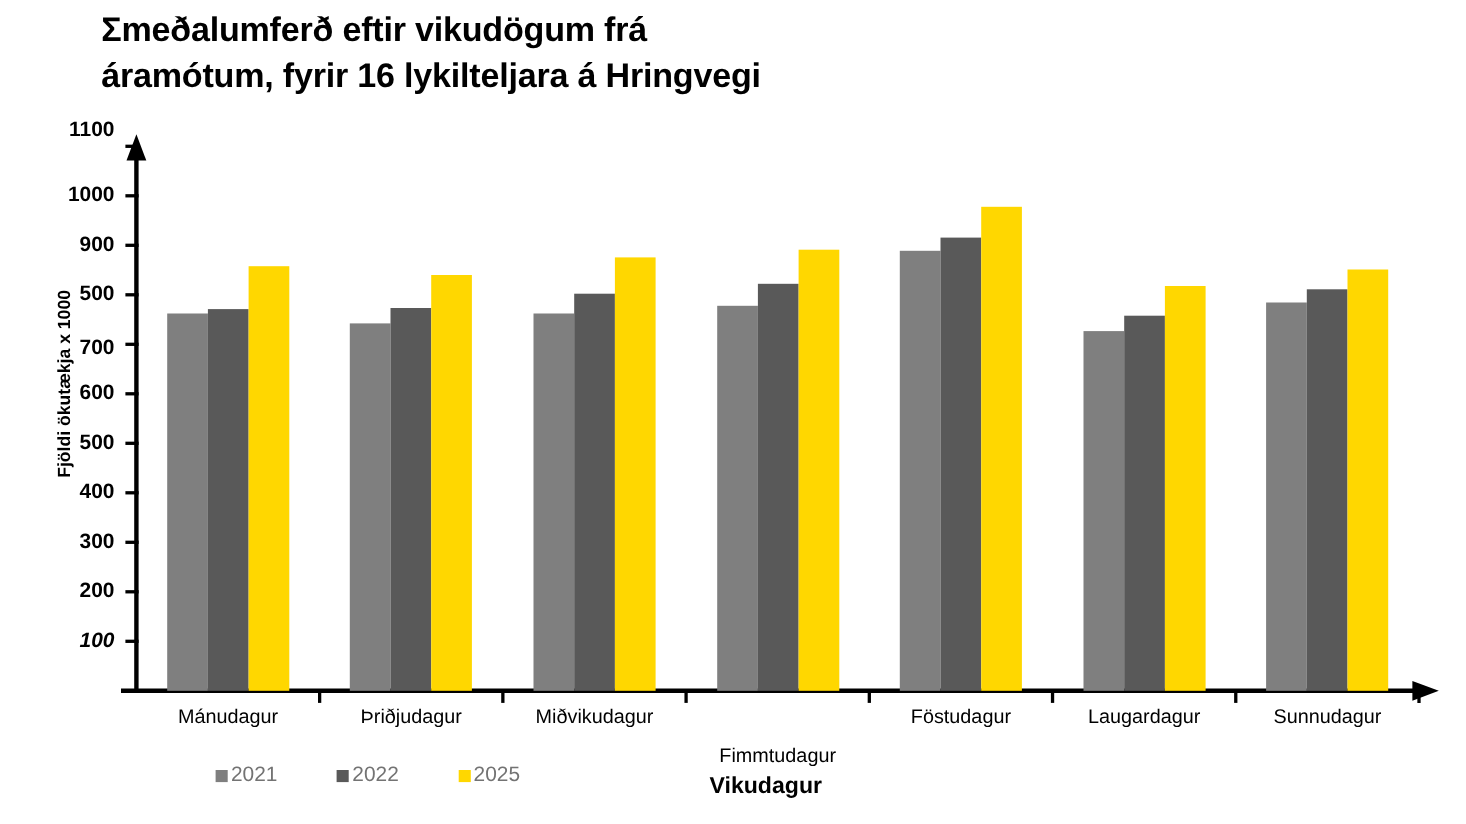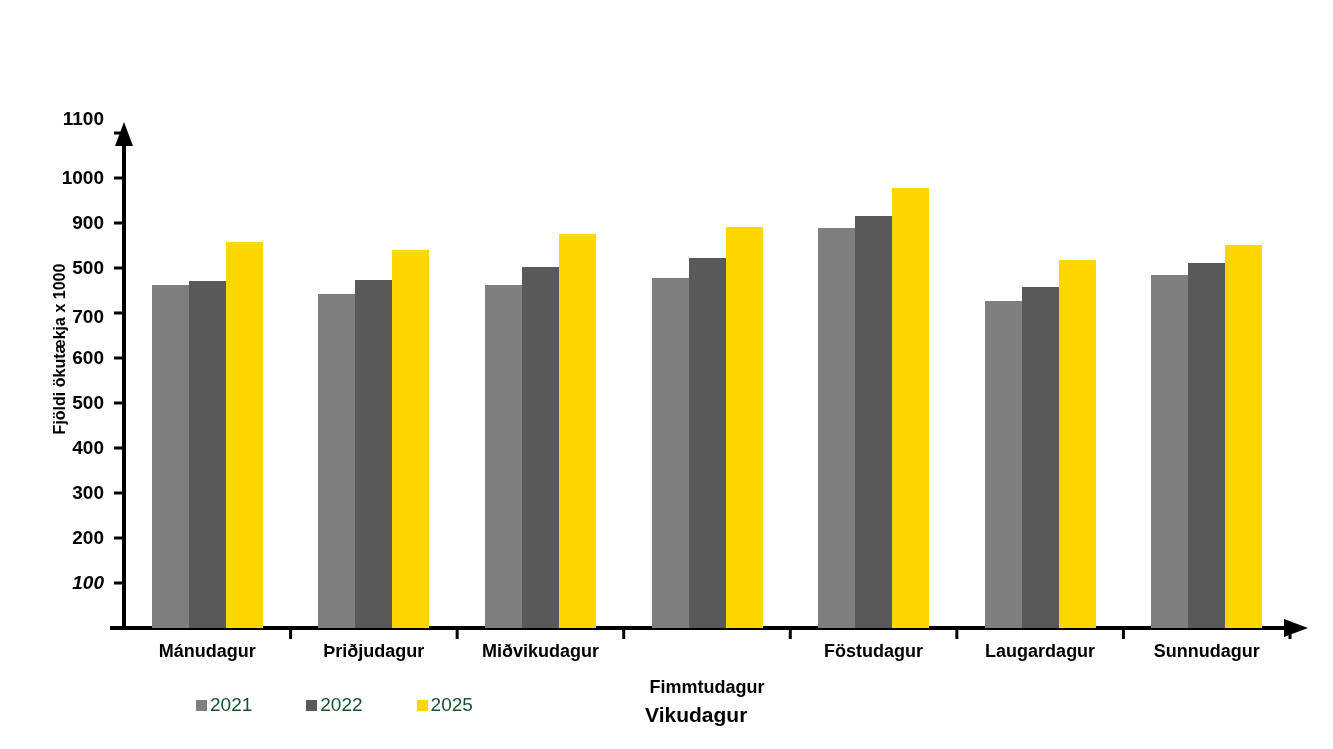--- a/index.html
+++ b/index.html
@@ -53,40 +53,44 @@
     font-size:19px;font-weight:bold;
     transform:translateY(-50%);
   }
   .ytick-wrap{position:absolute;left:14px;top:0;width:90px;height:700px;}
   
   .bars-layer{position:absolute;left:0;top:0;width:1333px;height:749px;}
   .bar{position:absolute;bottom:0;}
   .group-label{
     position:absolute;
     text-align:center;
-    font-size:18px;font-weight:bold;
+    font-size:18px;font-weight:normal;
     top:641px;
   }
   
   .legend{
     position:absolute;left:196px;top:694px;
     display:flex;align-items:center;
   }
   .legend-item{display:flex;align-items:center;margin-right:54px;}
   .legend-swatch{width:11px;height:11px;display:inline-block;margin-right:3px;}
-  .legend-label{font-size:19px;color:#14532d;font-weight:normal;}
+  .legend-label{font-size:19px;color:#737373;font-weight:normal;}
   .xlabel{
     position:absolute;left:645px;top:703px;
     font-size:21px;font-weight:bold;
   }
 </style>
 </head>
 <body>
 
 <div class="header">
+  <div class="chart-title">
+    <span class="line">Σmeðalumferð eftir vikudögum frá</span>
+    <span class="line">áramótum, fyrir 16 lykilteljara á Hringvegi</span>
+  </div>
 </div>
 
 <div class="plot-area">
 
   <svg class="axis-svg" width="1333" height="749">
 
     <line x1="124" y1="628" x2="124" y2="140" stroke="#000" stroke-width="4"></line>
     <polygon points="124,122 115,146 133,146" fill="#000"></polygon>
 
     <line x1="110" y1="628" x2="1290" y2="628" stroke="#000" stroke-width="4"></line>

